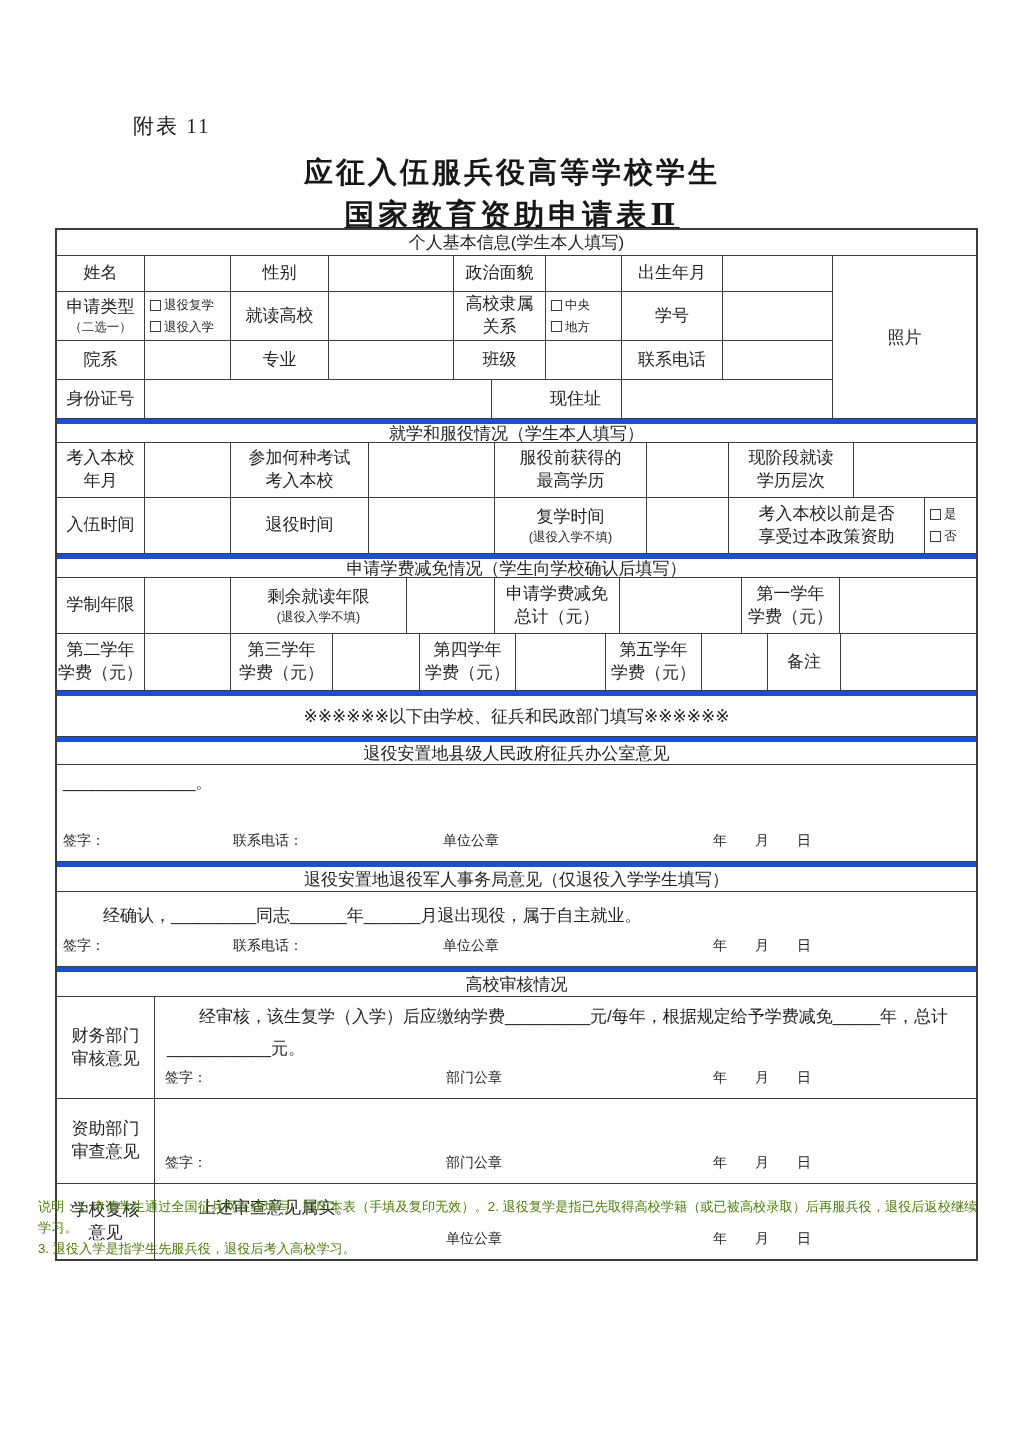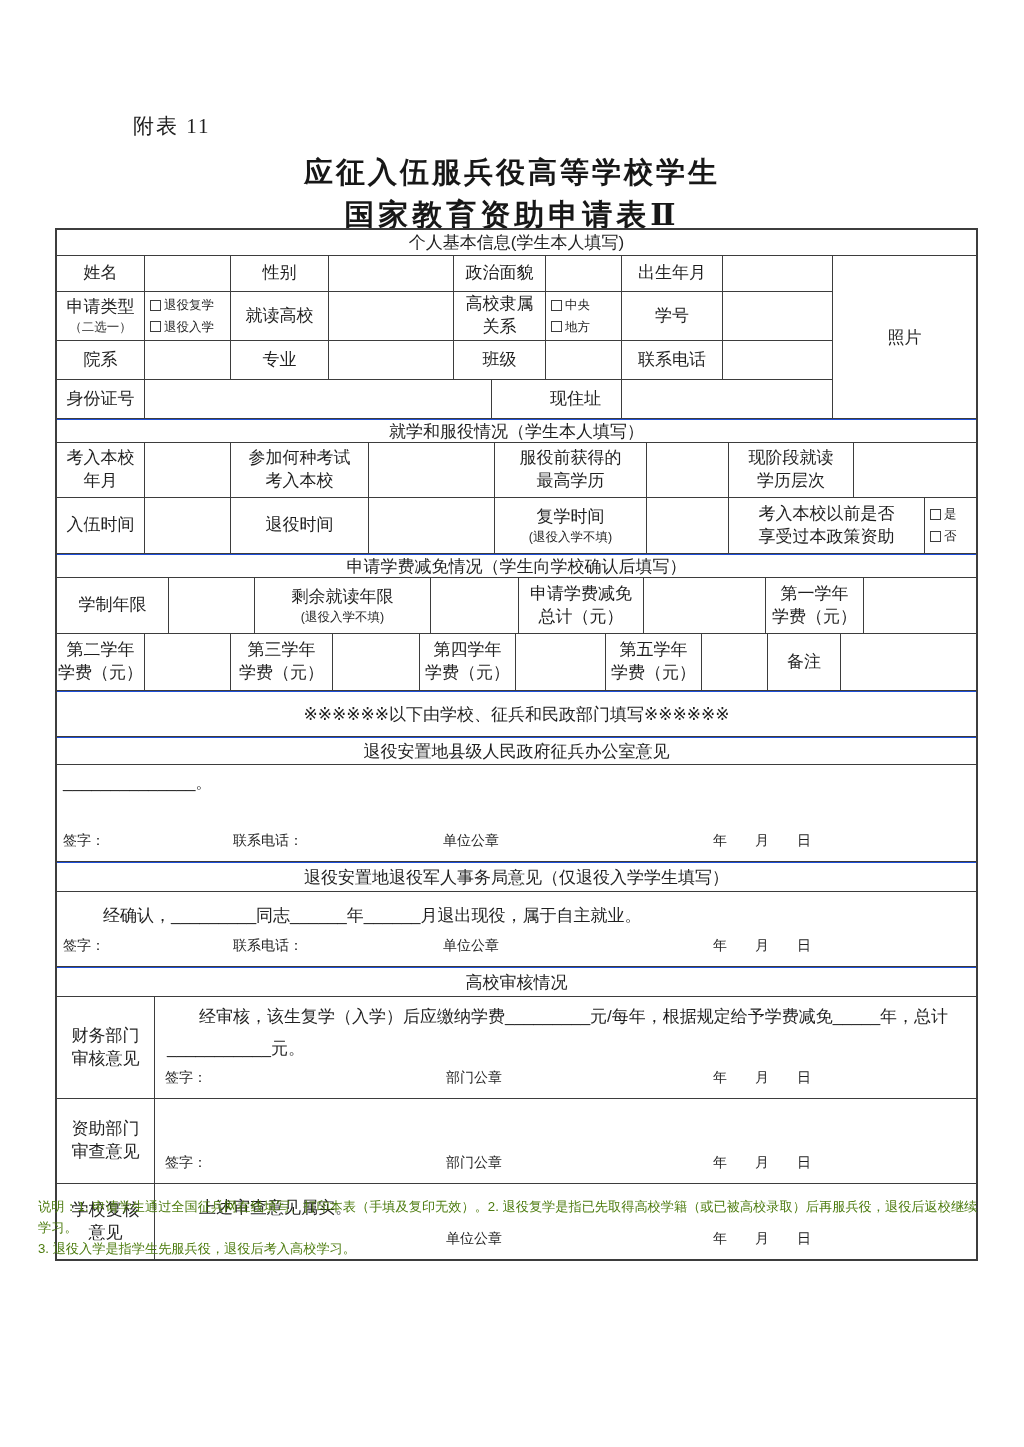--- a/index.html
+++ b/index.html
@@ -9,31 +9,31 @@
   }
   .attach{
     position:absolute;left:133px;top:112px;font-size:21px;
     font-family:"Liberation Serif","DejaVu Serif",serif;letter-spacing:2px;
   }
   .title1,.title2{
     position:absolute;left:0;width:1024px;text-align:center;font-weight:bold;
     font-family:"DejaVu Serif","Liberation Serif",serif;color:#171717;
   }
   .title1{top:153px;font-size:29px;letter-spacing:3px;}
-  .title2{top:195px;font-size:30px;letter-spacing:4px;}
+  .title2{top:195px;font-size:30px;letter-spacing:4px;text-decoration:underline;}
 
   .form-table{
     position:absolute;left:55px;top:228px;width:919px;
     border:2px solid #3d3d3d;background:#fff;
   }
   .row{display:flex;border-bottom:1px solid #3d3d3d;box-sizing:border-box;}
   .row.last{border-bottom:none;}
   .sec-h{
     align-items:center;justify-content:center;text-align:center;
-    font-size:17px;border-top:1px solid #1d4ed8;
+    font-size:17px;border-top:5px solid #1d4ed8;
   }
   .sec-h.no-top{border-top:none;}
   .cell{
     border-right:1px solid #3d3d3d;box-sizing:border-box;
     display:flex;flex-direction:column;align-items:center;justify-content:center;
     text-align:center;font-size:17px;line-height:1.35;
   }
   .cell:last-child{border-right:none;}
   .grow{flex:1 1 auto;}
   .sub{font-size:12.5px;line-height:1.3;}
@@ -187,21 +187,21 @@
       <span class="opt">
           <span class="box"></span>
           <span>否</span>
         </span>
     </div>
   </div>
 
   <div class="row sec-h" style="height:24px">申请学费减免情况（学生向学校确认后填写）</div>
 
   <div class="row" style="height:56px">
-    <div class="cell" style="width:112px">学制年限</div>
+    <div class="cell" style="width:88px">学制年限</div>
     <div class="cell" style="width:86px"></div>
     <div class="cell" style="width:176px">
       <span>剩余就读年限</span>
       <span class="sub">(退役入学不填)</span>
     </div>
     <div class="cell" style="width:88px"></div>
     <div class="cell" style="width:125px">
       <span>申请学费减免</span>
       <span>总计（元）</span>
     </div>

